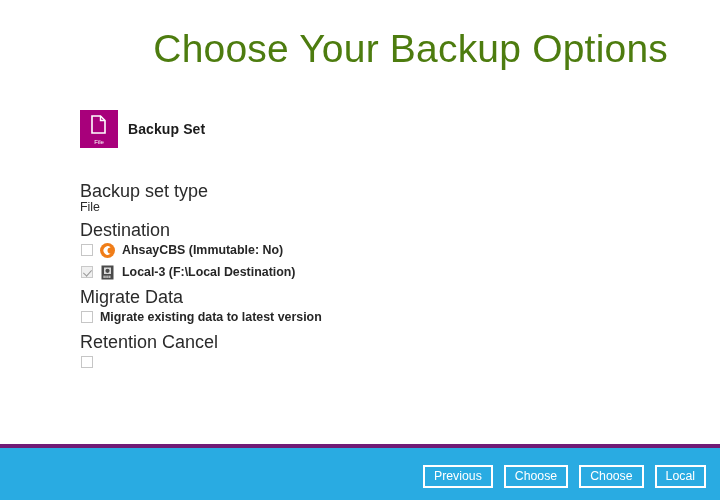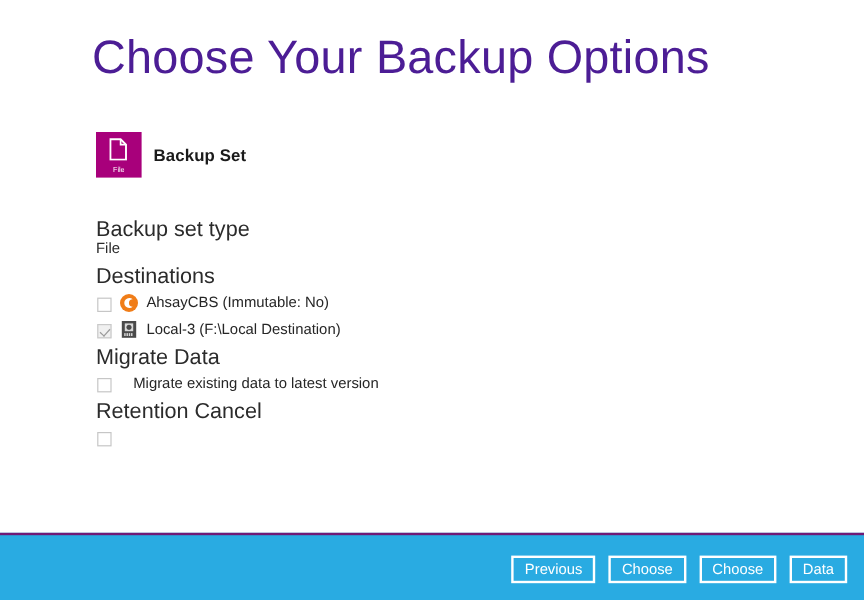--- a/index.html
+++ b/index.html
@@ -15,24 +15,24 @@
     position: relative;
     -webkit-font-smoothing: antialiased;
   }
 
   
   .page-title {
     position: absolute;
     left: 0;
     top: 23px;
     width: 668px;
-    text-align: center;
+    text-align: right;
     font-size: 39px;
     font-weight: 300;
-    color: #4c1d95;
+    color: #4d7c0f;
     letter-spacing: 0.2px;
     line-height: 52px;
     white-space: nowrap;
   }
 
   
   .set-header {
     position: absolute;
     left: 80px;
     top: 110px;
@@ -89,23 +89,24 @@
   }
   .static-value {
     color: #2b2b2b;
     font-size: 12.4px;
     line-height: 15px;
   }
   .spacer-sm { height: 8px; }
 
   .check-row {
     display: flex;
-    align-items: flex-end;
+    align-items: center;
     height: 20px;
     margin-top: 2px;
+    font-weight: bold;
   }
   .cbox {
     width: 12px;
     height: 12px;
     box-sizing: border-box;
     border: 1px solid #c6c6c6;
     background: #ffffff;
     flex: 0 0 auto;
     position: relative;
     margin-right: 7px;
@@ -151,32 +152,31 @@
     font-size: 12.4px;
     color: #262626;
     line-height: 15px;
     white-space: nowrap;
   }
   .check-label {
     font-size: 12.4px;
     color: #262626;
     line-height: 15px;
     white-space: nowrap;
-    margin-left: 11px;
   }
 
   
   .footer {
     position: absolute;
     left: 0;
     bottom: 0;
     width: 720px;
     height: 56px;
     background: #29ABE2;
-    border-top: 2px solid #701a75;
+    border-top: 4px solid #701a75;
     box-sizing: border-box;
   }
   .footer-buttons {
     position: absolute;
     right: 14px;
     top: 17px;
     display: flex;
     gap: 11px;
   }
   .btn {
@@ -211,21 +211,21 @@
   <div class="set-title">Backup Set</div>
 </div>
 
 <div class="form-area">
 
   <div class="group-label">Backup set type</div>
   <div class="static-value">File</div>
 
   <div class="spacer-sm"></div>
 
-  <div class="group-label">Destinations</div>
+  <div class="group-label">Destination</div>
 
   <div class="check-row">
     <span class="cbox"></span>
     <span class="dest-icon cbs">
       <svg class="cglyph" viewBox="0 0 15 15">
         <path d="M10.6 4.4 A4.2 4.2 0 1 0 10.6 10.6 A3.0 3.0 0 1 1 10.6 4.4 Z" fill="#ffffff"></path>
       </svg>
     </span>
     <span class="row-label">AhsayCBS (Immutable: No)</span>
   </div>
@@ -261,15 +261,15 @@
     <span class="cbox"></span>
   </div>
 
 </div>
 
 <div class="footer">
   <div class="footer-buttons">
     <button class="btn">Previous</button>
     <button class="btn">Choose</button>
     <button class="btn">Choose</button>
-    <button class="btn">Data</button>
+    <button class="btn">Local</button>
   </div>
 </div>
 
 </body></html>

